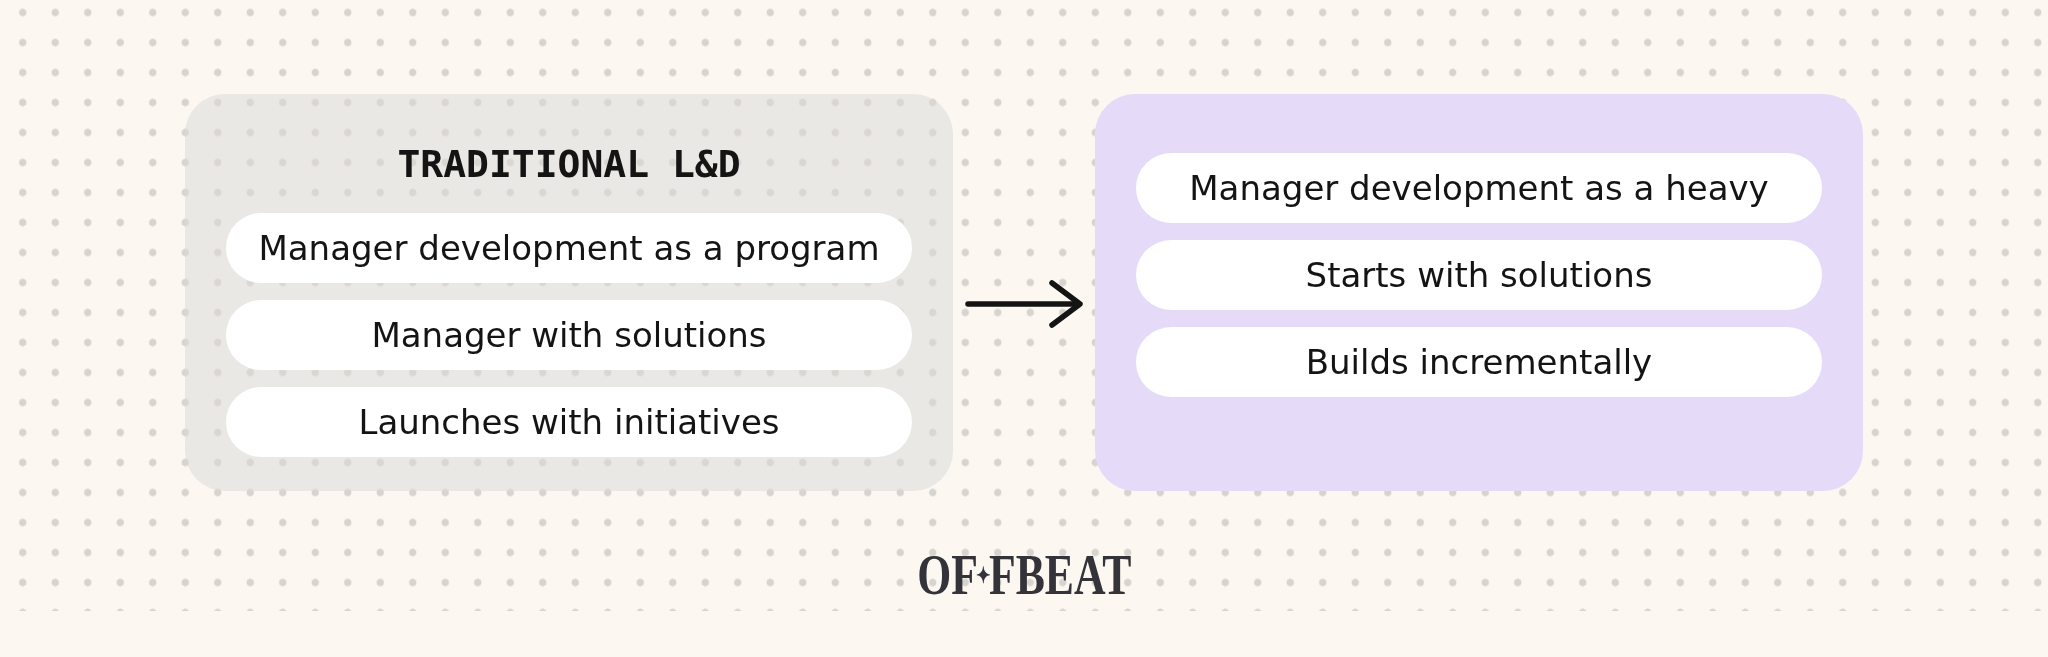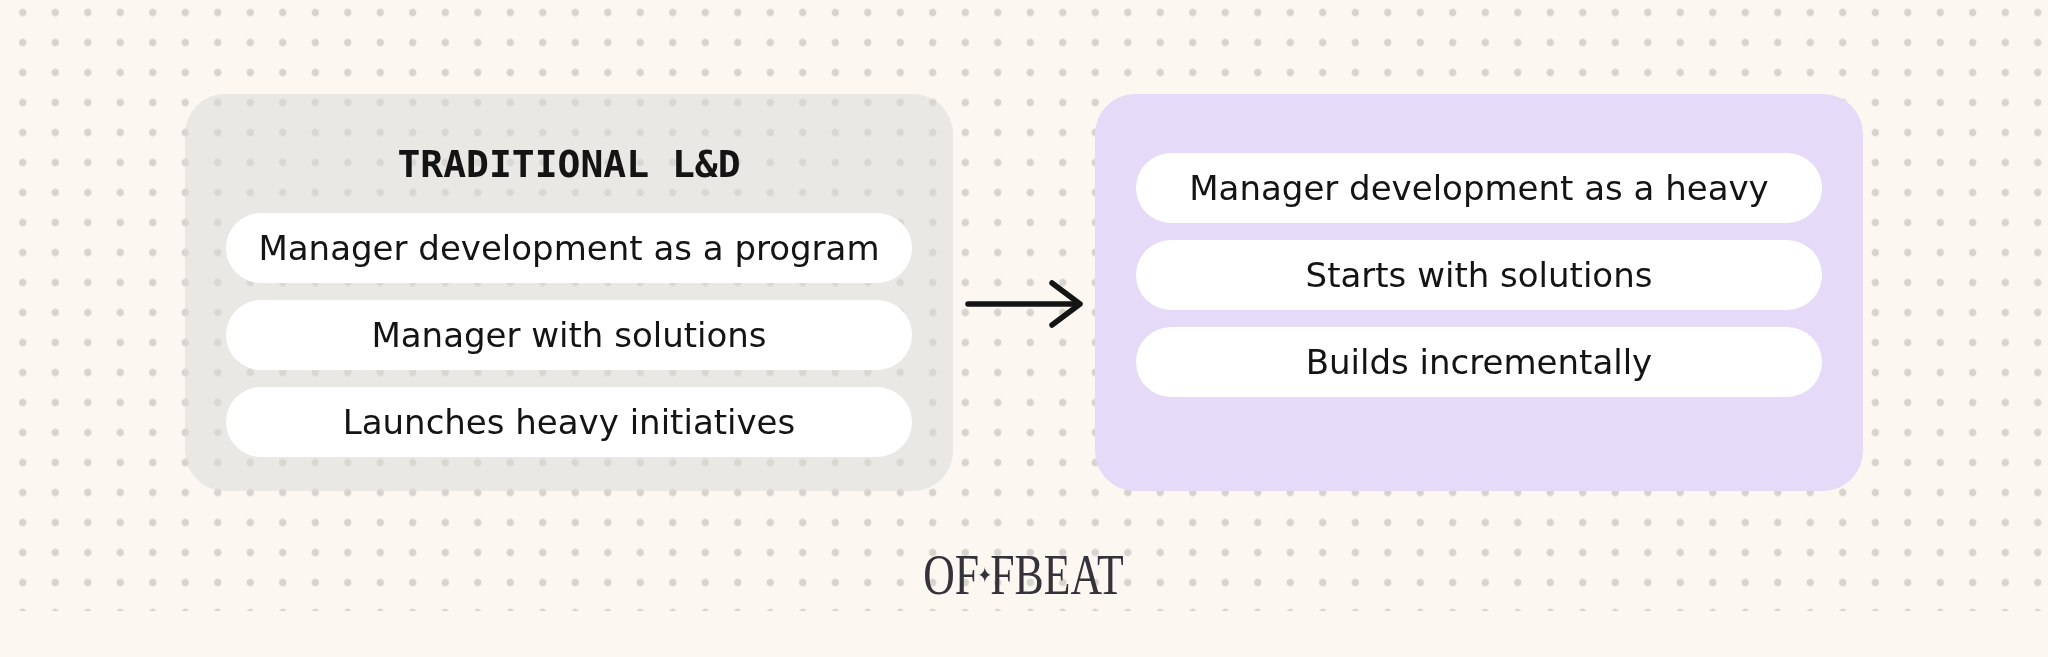--- a/index.html
+++ b/index.html
@@ -49,21 +49,21 @@
     display:flex;align-items:center;justify-content:center;
     font-size:34px;color:#141414;white-space:nowrap;
   }
   .arrow{
     position:absolute;left:963px;top:270px;width:128px;height:68px;
   }
   .logo{
     position:absolute;left:0;right:0;top:546px;
     text-align:center;
     font-family:"Liberation Serif",serif;
-    font-weight:normal;
+    font-weight:bold;
     font-size:56px;line-height:58px;
     color:#35333A;
   }
   .logo-inner{display:inline-block;transform:scaleX(0.78);transform-origin:center;letter-spacing:0px;}
   .sparkle{
     display:inline-block;
     font-size:0.40em;
     vertical-align:0.50em;
     margin:0 -0.10em;
   }
@@ -71,21 +71,21 @@
 </head>
 <body>
 
 <div class="canvas">
 
   <section class="panel panel--gray">
     <h2 class="panel-title">TRADITIONAL L&amp;D</h2>
     <div class="pills">
       <div class="pill">Manager development as a program</div>
       <div class="pill">Manager with solutions</div>
-      <div class="pill">Launches heavy initiatives</div>
+      <div class="pill">Launches with initiatives</div>
     </div>
   </section>
 
   <div class="arrow">
     <svg width="128" height="68" viewBox="0 0 128 68" xmlns="http://www.w3.org/2000/svg" aria-hidden="true">
       <line x1="5" y1="34" x2="114" y2="34" stroke="#141414" stroke-width="5.5" stroke-linecap="round"></line>
       <polyline points="89,13 117,34 89,55" fill="none" stroke="#141414" stroke-width="5.5" stroke-linecap="round" stroke-linejoin="round"></polyline>
     </svg>
   </div>
 

